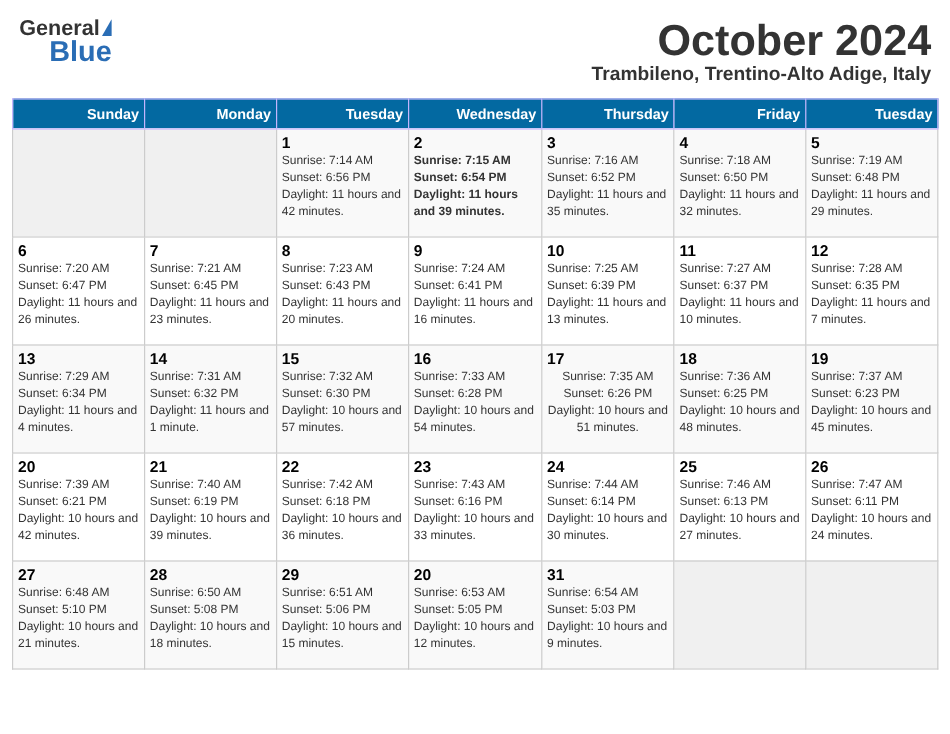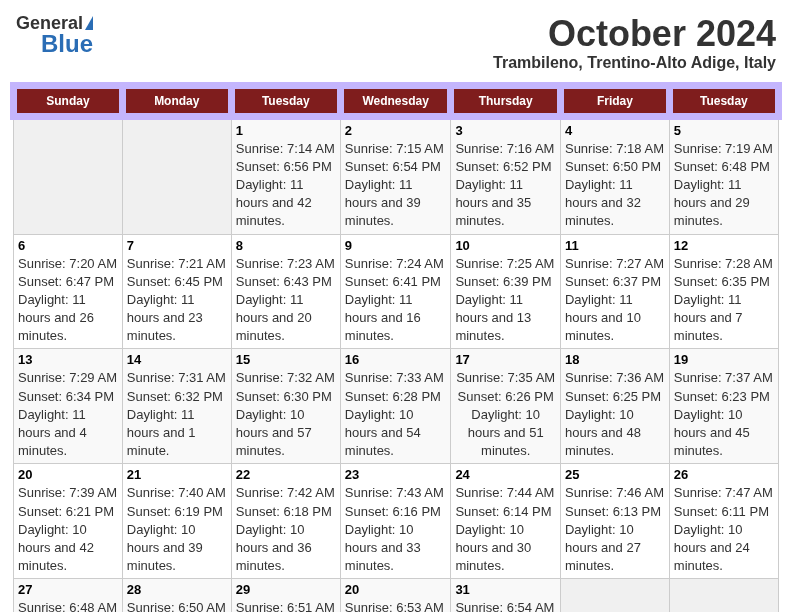--- a/index.html
+++ b/index.html
@@ -56,48 +56,48 @@
       font-size: 16px;
       color: #333;
       font-weight: bold;
     }
     .calendar-table {
       width: 100%;
       border-collapse: collapse;
       font-size: 11px;
     }
     .calendar-table thead tr th {
-      background: #7f1d1d;
+      background: #0369a1;
       color: #fff;
       font-weight: bold;
       font-size: 12px;
       padding: 5px 4px;
-      text-align: center;
-      border: 7px solid #c4b5fd;
+      text-align: right;
+      border: 1px solid #c4b5fd;
     }
     .calendar-table tbody tr td {
       border: 1px solid #ccc;
       vertical-align: top;
       padding: 3px 4px;
       width: 113px;
       min-height: 80px;
       height: 90px;
       background: #fff;
     }
     .calendar-table tbody tr:nth-child(odd) td {
       background: #f9f9f9;
     }
     .day-number {
       font-weight: bold;
       font-size: 13px;
       margin-bottom: 2px;
       display: block;
     }
     .day-info {
-      font-size: 13px;
+      font-size: 10px;
       color: #333;
       line-height: 1.4;
     }
     .empty-cell {
       background: #f0f0f0 !important;
     }
     .logo-row {
       display: flex;
       align-items: center;
     }
@@ -136,21 +136,21 @@
         <td class="empty-cell"></td>
         <td class="empty-cell"></td>
         <td>
           <span class="day-number">1</span>
           <div class="day-info" style="white-space: pre-line;">Sunrise: 7:14 AM
 Sunset: 6:56 PM
 Daylight: 11 hours and 42 minutes.</div>
         </td>
         <td>
           <span class="day-number">2</span>
-          <div class="day-info" style="white-space: pre-line;">Sunrise: 7:15 AM
+          <div class="day-info" style="white-space: pre-line; font-weight: bold;">Sunrise: 7:15 AM
 Sunset: 6:54 PM
 Daylight: 11 hours and 39 minutes.</div>
         </td>
         <td>
           <span class="day-number">3</span>
           <div class="day-info" style="white-space: pre-line;">Sunrise: 7:16 AM
 Sunset: 6:52 PM
 Daylight: 11 hours and 35 minutes.</div>
         </td>
         <td>

